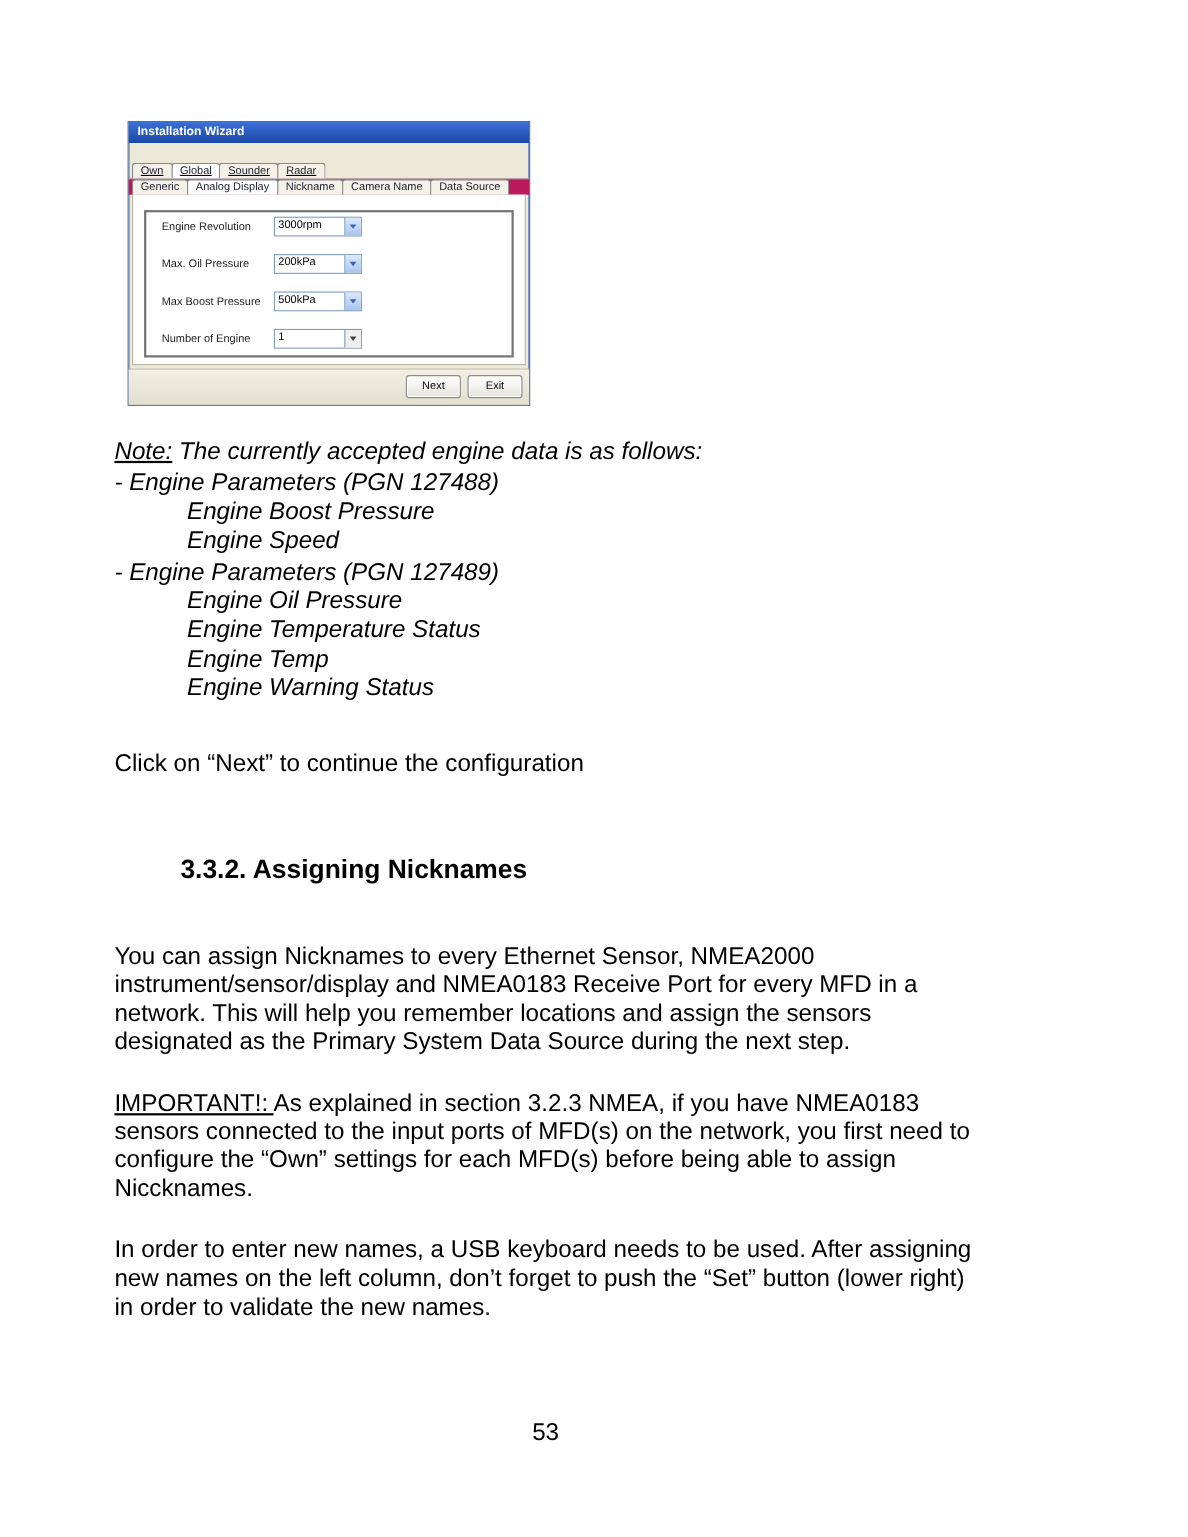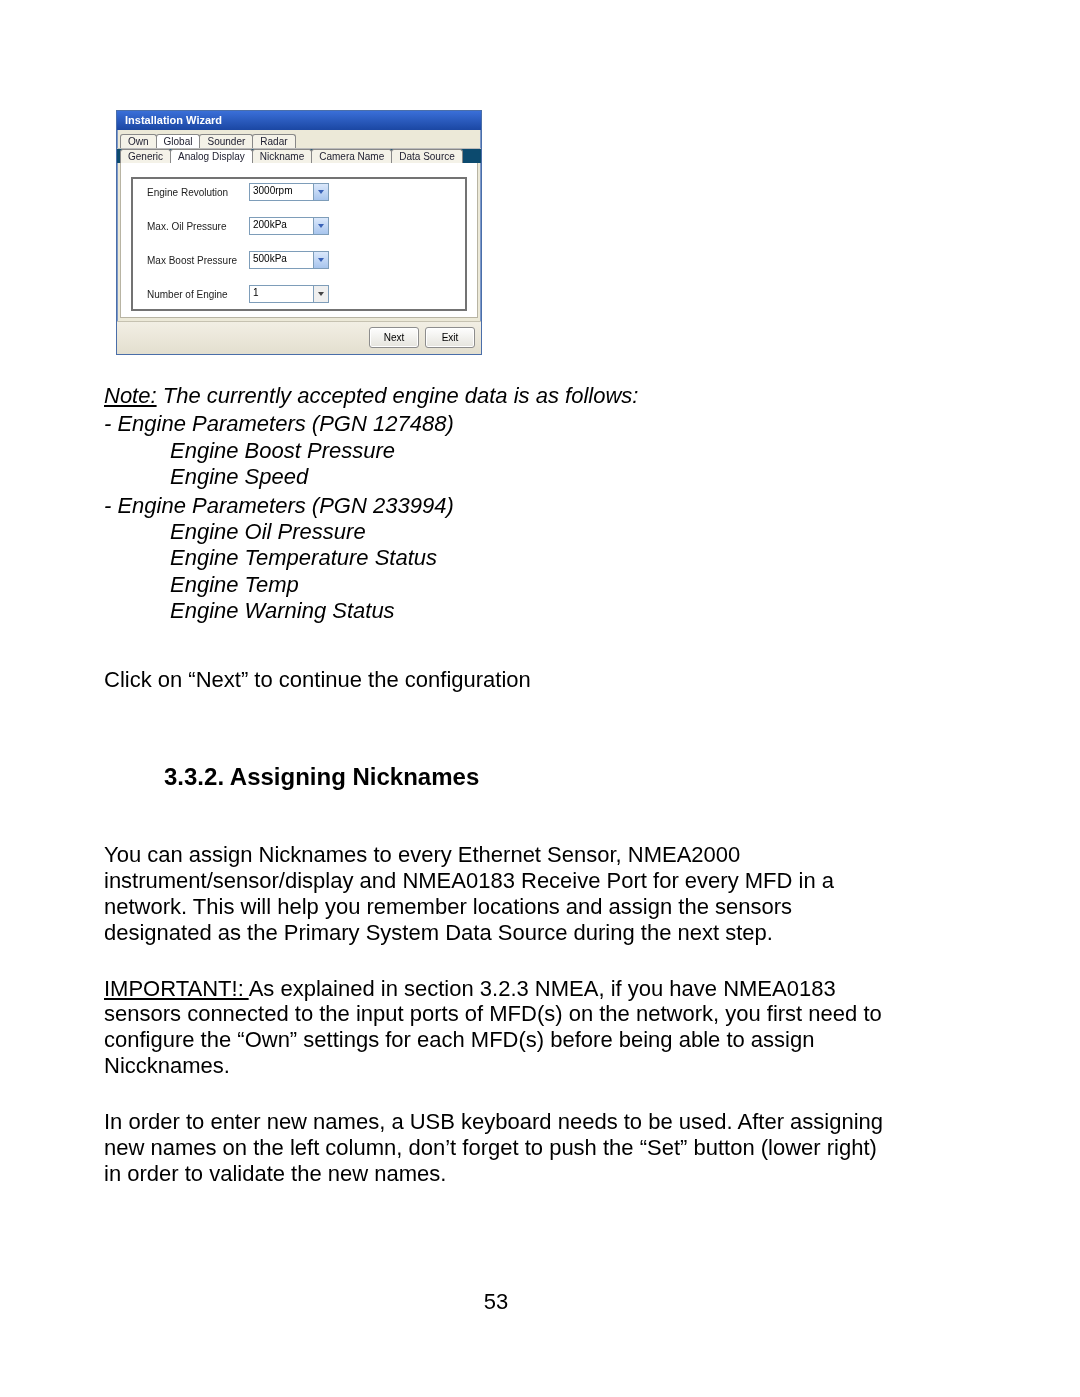--- a/index.html
+++ b/index.html
@@ -29,42 +29,43 @@
   .wiz-title {
     background: linear-gradient(#3a6fd8, #1b47a3);
     color: #fff;
     font-weight: bold;
     font-size: 11px;
     padding: 3px 8px 4px 8px;
   }
   .wiz-tabs-row {
     display: flex;
     gap: 0;
-    padding: 4px 3px 0 3px;
+    padding: 18px 3px 0 3px;
+    text-decoration: underline;
   }
   .wiz-tab {
     font-size: 10px;
     padding: 1px 7px;
     border: 1px solid #888;
     border-bottom: none;
     background: #f4f2e8;
     margin-right: -1px;
     border-radius: 3px 3px 0 0;
     color: #223;
     cursor: pointer;
   }
   .wiz-tab.active {
     background: #fff;
     position: relative;
   }
   .wiz-subtabs-row {
     display: flex;
     padding: 0 3px;
     border-top: 1px solid #bbb;
-    background: #0c4a6e;
+    background: #be185d;
   }
   .wiz-body {
     background: #fff;
     margin: 0 3px 3px 3px;
     border: 1px solid #b8b4a3;
     border-top: none;
     padding: 14px 10px 6px 10px;
   }
   .red-box {
     border: 2px solid #737373;
@@ -247,21 +248,21 @@
     </div>
   </div>
 
   <div class="doc">
     <div class="italic">
       <span class="ul">Note:</span><span> The currently accepted engine data is as follows:</span>
     </div>
     <div class="italic mt-sm">- Engine Parameters (PGN 127488)</div>
     <div class="italic indent1">Engine Boost Pressure</div>
     <div class="italic indent1">Engine Speed</div>
-    <div class="italic mt-sm">- Engine Parameters (PGN 233994)</div>
+    <div class="italic mt-sm">- Engine Parameters (PGN 127489)</div>
     <div class="italic indent1">Engine Oil Pressure</div>
     <div class="italic indent1">Engine Temperature Status</div>
     <div class="italic indent1">Engine Temp</div>
     <div class="italic indent1">Engine Warning Status</div>
 
     <div class="para">Click on “Next” to continue the configuration</div>
 
     <div class="heading">3.3.2. Assigning Nicknames</div>
 
     <div class="body-para">You can assign Nicknames to every Ethernet Sensor, NMEA2000 instrument/sensor/display and NMEA0183 Receive Port for every MFD in a network. This will help you remember locations and assign the sensors designated as the Primary System Data Source during the next step.</div>

